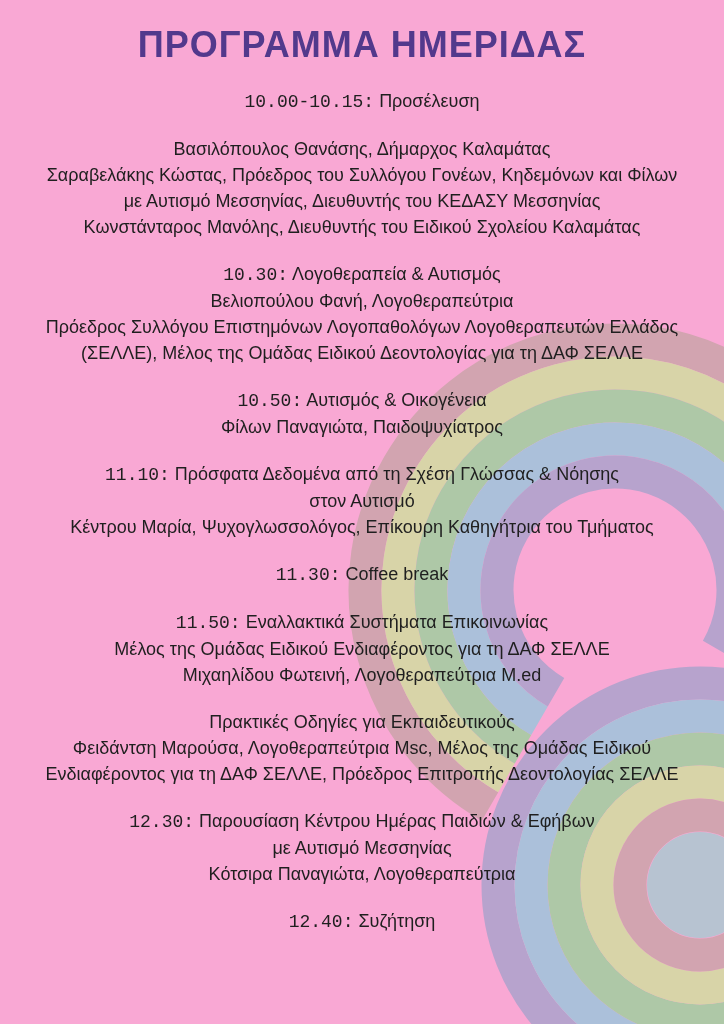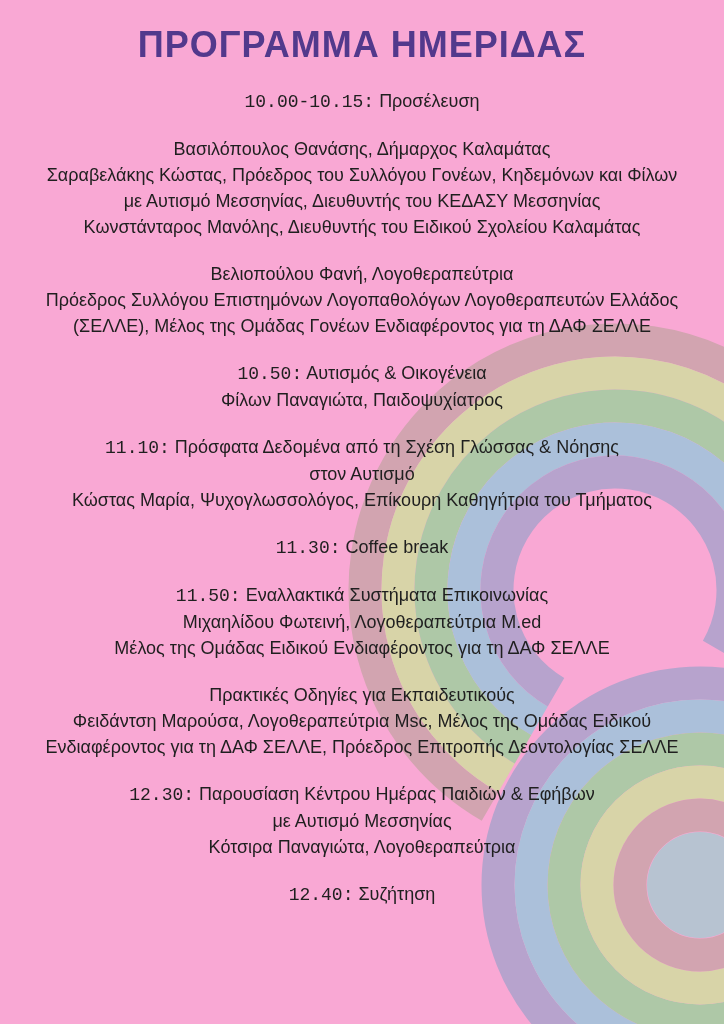--- a/index.html
+++ b/index.html
@@ -58,40 +58,41 @@
         <section class="item">
           <div class="line"><span class="time">10.00-10.15:</span> <span class="strong">Προσέλευση</span></div>
         </section>
         <section class="item">
           <div class="line">Βασιλόπουλος Θανάσης, Δήμαρχος Καλαμάτας</div>
           <div class="line">Σαραβελάκης Κώστας, Πρόεδρος του Συλλόγου Γονέων, Κηδεμόνων και Φίλων</div>
           <div class="line">με Αυτισμό Μεσσηνίας, Διευθυντής του ΚΕΔΑΣΥ Μεσσηνίας</div>
           <div class="line">Κωνστάνταρος Μανόλης, Διευθυντής του Ειδικού Σχολείου Καλαμάτας</div>
         </section>
         <section class="item">
+          <div class="line"><span class="time">10.30:</span> <span class="strong">Λογοθεραπεία &amp; Αυτισμός</span></div>
           <div class="line">Βελιοπούλου Φανή, Λογοθεραπεύτρια</div>
           <div class="line">Πρόεδρος Συλλόγου Επιστημόνων Λογοπαθολόγων Λογοθεραπευτών Ελλάδος</div>
-          <div class="line">(ΣΕΛΛΕ), Μέλος της Ομάδας Γονέων Ενδιαφέροντος για τη ΔΑΦ ΣΕΛΛΕ</div>
+          <div class="line">(ΣΕΛΛΕ), Μέλος της Ομάδας Ειδικού Δεοντολογίας για τη ΔΑΦ ΣΕΛΛΕ</div>
         </section>
         <section class="item">
           <div class="line"><span class="time">10.50:</span> <span class="strong">Αυτισμός &amp; Οικογένεια</span></div>
           <div class="line">Φίλων Παναγιώτα, Παιδοψυχίατρος</div>
         </section>
         <section class="item">
           <div class="line"><span class="time">11.10:</span> <span class="strong">Πρόσφατα Δεδομένα από τη Σχέση Γλώσσας &amp; Νόησης</span></div>
           <div class="line strong">στον Αυτισμό</div>
-          <div class="line">Κώστας Μαρία, Ψυχογλωσσολόγος, Επίκουρη Καθηγήτρια του Τμήματος</div>
+          <div class="line">Κέντρου Μαρία, Ψυχογλωσσολόγος, Επίκουρη Καθηγήτρια του Τμήματος</div>
         </section>
         <section class="item">
           <div class="line"><span class="time">11.30:</span> <span class="strong">Coffee break</span></div>
         </section>
         <section class="item">
           <div class="line"><span class="time">11.50:</span> <span class="strong">Εναλλακτικά Συστήματα Επικοινωνίας</span></div>
+          <div class="line">Μέλος της Ομάδας Ειδικού Ενδιαφέροντος για τη ΔΑΦ ΣΕΛΛΕ</div>
           <div class="line">Μιχαηλίδου Φωτεινή, Λογοθεραπεύτρια M.ed</div>
-          <div class="line">Μέλος της Ομάδας Ειδικού Ενδιαφέροντος για τη ΔΑΦ ΣΕΛΛΕ</div>
         </section>
         <section class="item">
           <div class="line strong">Πρακτικές Οδηγίες για Εκπαιδευτικούς</div>
           <div class="line">Φειδάντση Μαρούσα, Λογοθεραπεύτρια Msc,  Μέλος της Ομάδας Ειδικού</div>
           <div class="line">Ενδιαφέροντος για τη ΔΑΦ ΣΕΛΛΕ, Πρόεδρος Επιτροπής Δεοντολογίας ΣΕΛΛΕ</div>
         </section>
         <section class="item">
           <div class="line"><span class="time">12.30:</span> <span class="strong">Παρουσίαση Κέντρου Ημέρας Παιδιών &amp; Εφήβων</span></div>
           <div class="line strong">με Αυτισμό Μεσσηνίας</div>
           <div class="line">Κότσιρα Παναγιώτα, Λογοθεραπεύτρια</div>

